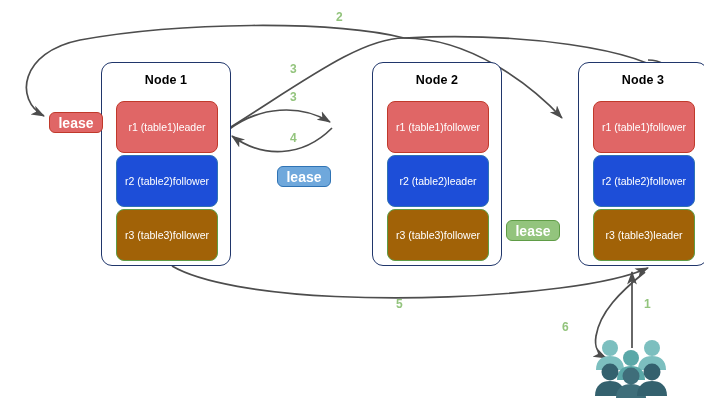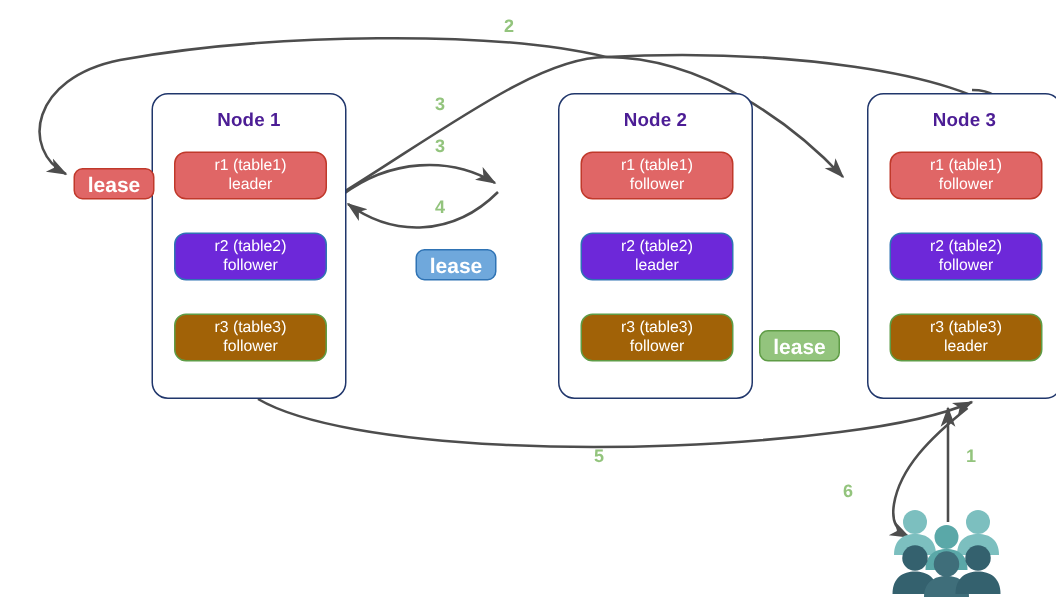--- a/index.html
+++ b/index.html
@@ -34,42 +34,42 @@
     z-index: 2;
   }
   .node-title {
     position: absolute;
     left: 0;
     right: 0;
     top: 10px;
     text-align: center;
     font-size: 12.5px;
     font-weight: bold;
-    color: #4c1d95;
+    color: #000000;
     letter-spacing: .1px;
   }
   .replica {
     position: absolute;
     box-sizing: border-box;
     left: 14px;
     width: 102px;
-    height: 32px;
+    height: 52px;
     border-radius: 8px;
     display: flex;
-    flex-direction: column;
+    flex-direction: row;
     align-items: center;
     justify-content: center;
     color: #ffffff;
     font-size: 10.5px;
     line-height: 13px;
     text-align: center;
   }
   .replica .ln { display: block; }
   .rep-red   { background: #e06666; border: 1.4px solid #c0392b; }
-  .rep-blue  { background: #6d28d9; border: 1.4px solid #2f73b4; }
+  .rep-blue  { background: #1d4ed8; border: 1.4px solid #2f73b4; }
   .rep-green { background: #a16207; border: 1.4px solid #5f9c46; }
   .rep-y1 { top: 38px; }
   .rep-y2 { top: 92px; }
   .rep-y3 { top: 146px; }
 
   .lease {
     position: absolute;
     box-sizing: border-box;
     border-radius: 6px;
     display: flex;

